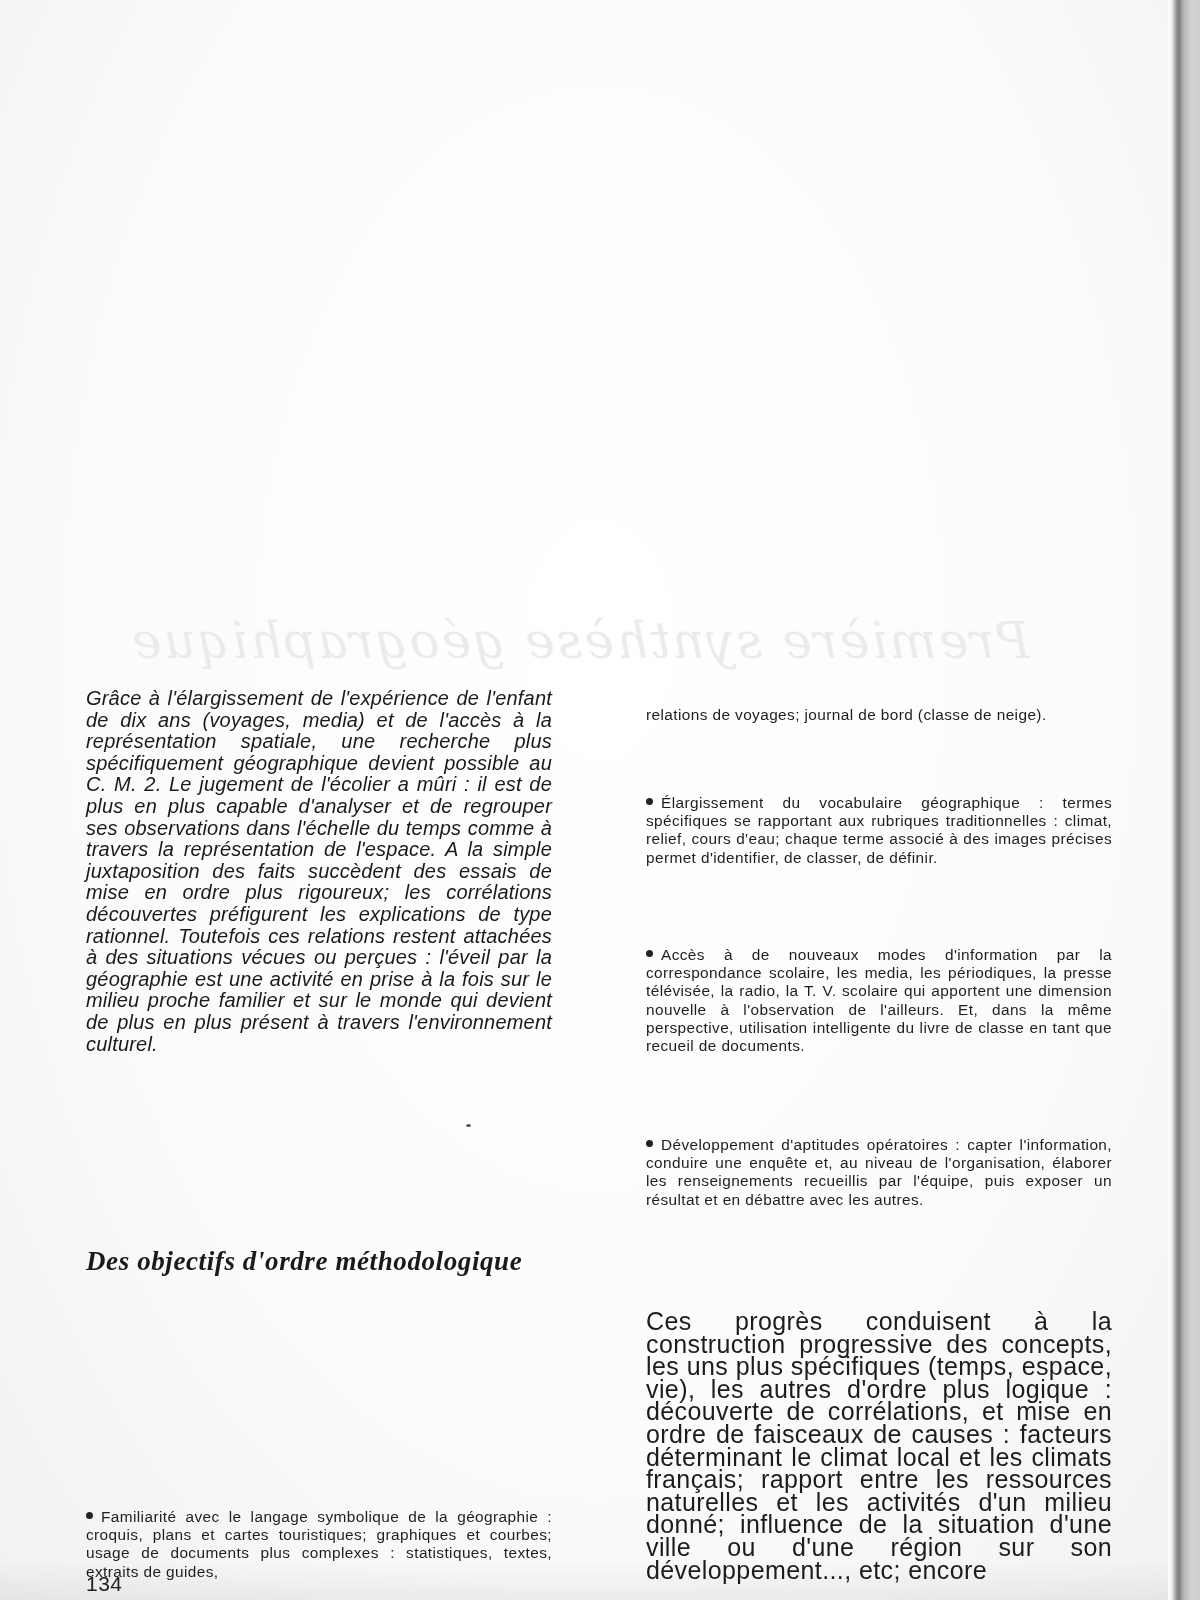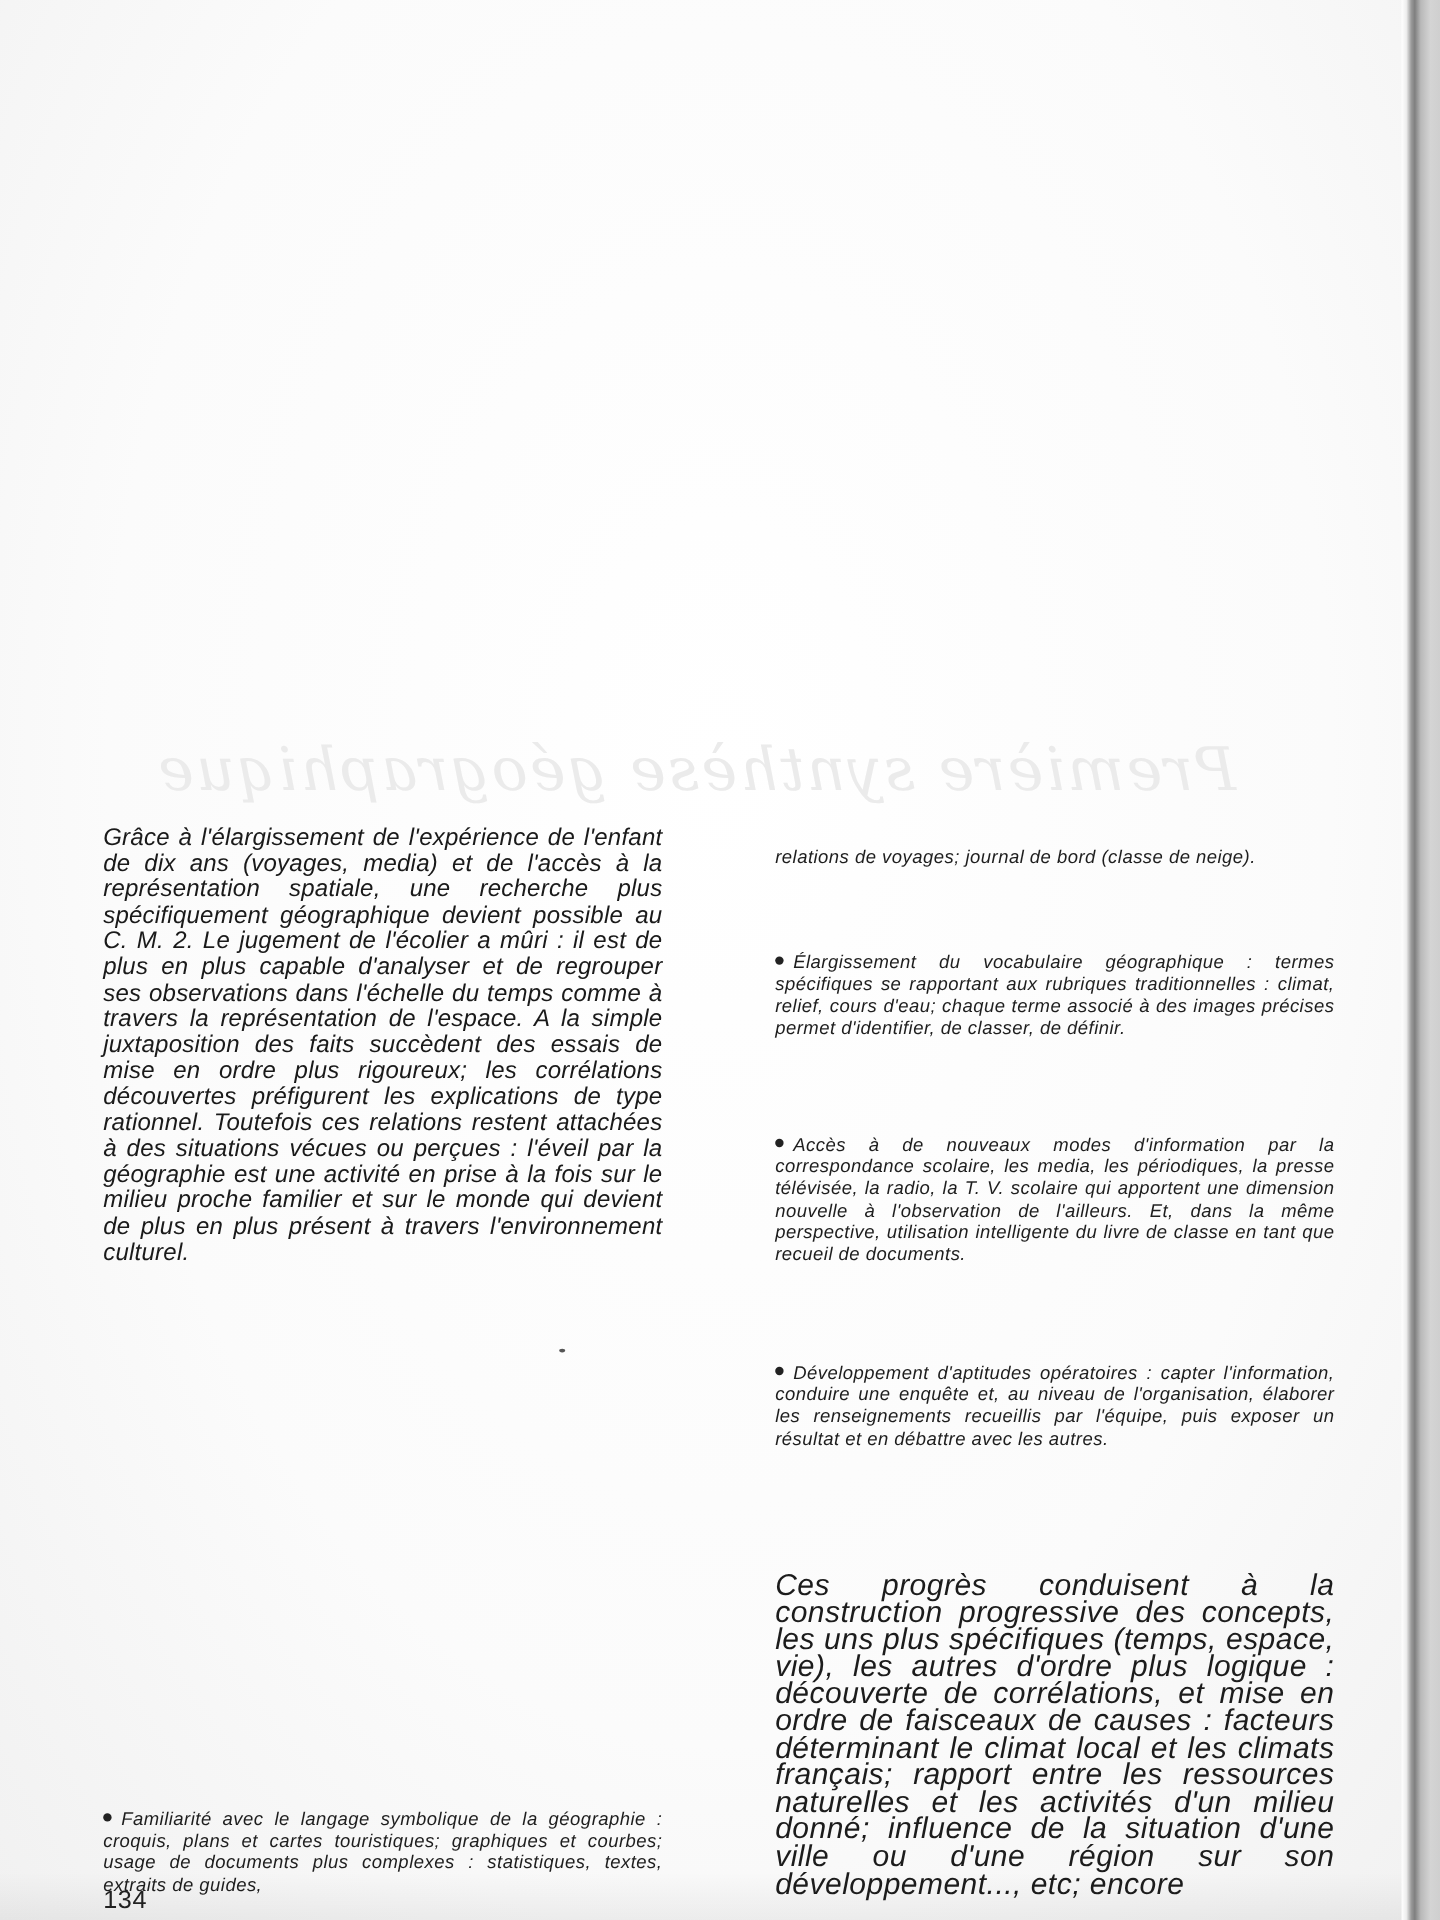--- a/index.html
+++ b/index.html
@@ -46,21 +46,20 @@
       letter-spacing: 2px;
       color: #ebebeb;
       transform: scaleX(-1);
       text-align: center;
       white-space: nowrap;
     }
     .p {
       margin: 0;
       text-align: justify;
       text-align-last: left;
-      font-style: italic;
     }
     .intro {
       position: absolute;
       top: 688px;
       left: 86px;
       width: 466px;
       font-style: italic;
       font-size: 20px;
       line-height: 21.6px;
       letter-spacing: 0.2px;
@@ -148,20 +147,21 @@
 <body>
 
 <div class="page">
 
   <div class="bleed-title">Première synthèse géographique</div>
 
   <p class="p intro">Grâce à l'élargissement de l'expérience de l'enfant de dix ans (voyages, media) et de l'accès à la représentation spatiale, une recherche plus spécifiquement géographique devient possible au C. M. 2. Le jugement de l'écolier a mûri : il est de plus en plus capable d'analyser et de regrouper ses observations dans l'échelle du temps comme à travers la représentation de l'espace. A la simple juxtaposition des faits succèdent des essais de mise en ordre plus rigoureux; les corrélations découvertes préfigurent les explications de type rationnel. Toutefois ces relations restent attachées à des situations vécues ou perçues : l'éveil par la géographie est une activité en prise à la fois sur le milieu proche familier et sur le monde qui devient de plus en plus présent à travers l'environnement culturel.</p>
 
   <div class="speck" style="left:466px; top:1124px;"></div>
 
+  <h2 class="section-title">Des objectifs d'ordre méthodologique</h2>
 
 
   <p class="p small bullet-left"><span class="bullet-dot"></span><span>Familiarité avec le langage symbolique de la géographie : croquis, plans et cartes touristiques; graphiques et courbes; usage de documents plus complexes : statistiques, textes, extraits de guides,</span></p>
 
   <div class="page-number">134</div>
 
   <p class="p small right-cont">relations de voyages; journal de bord (classe de neige).</p>
 
   <p class="p small r-b1"><span class="bullet-dot"></span><span>Élargissement du vocabulaire géographique : termes spécifiques se rapportant aux rubriques traditionnelles : climat, relief, cours d'eau; chaque terme associé à des images précises permet d'identifier, de classer, de définir.</span></p>
 

